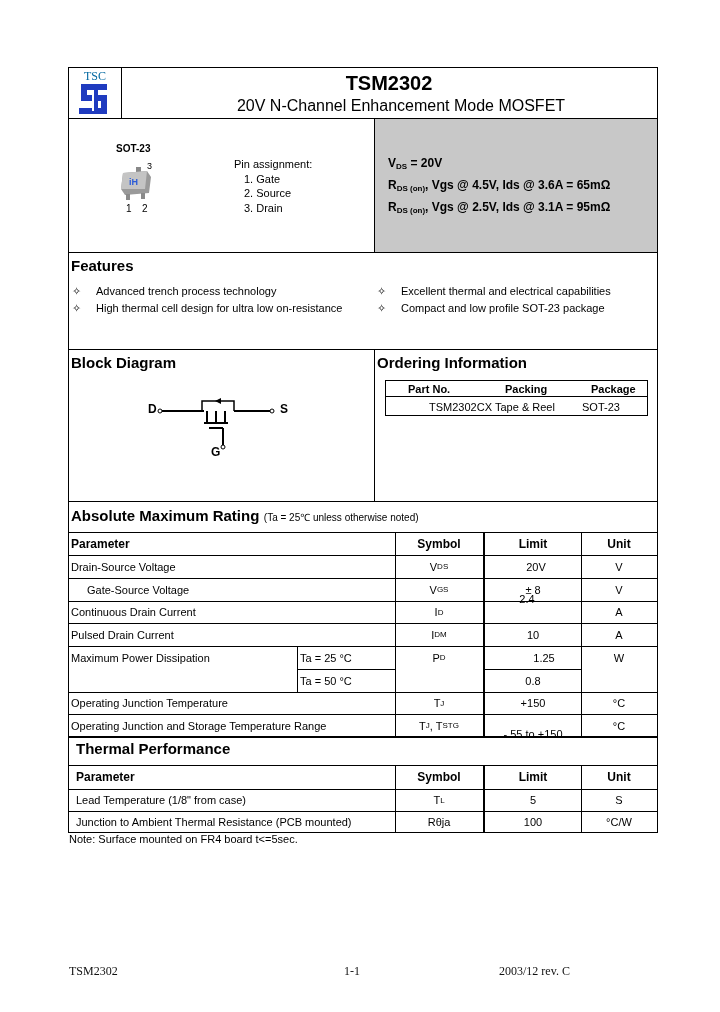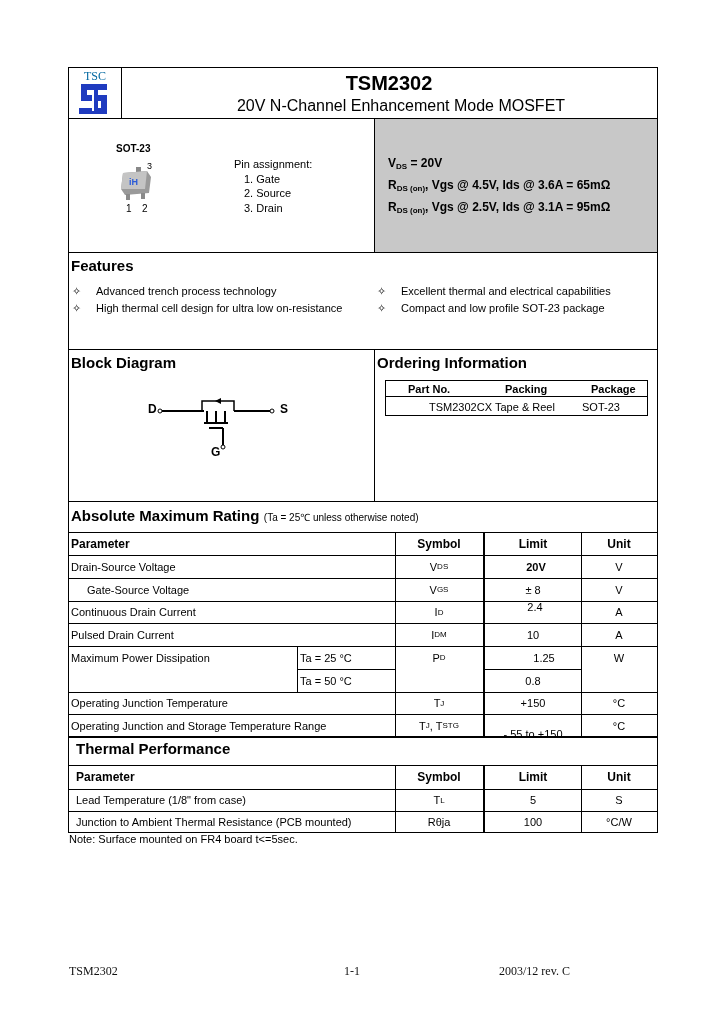--- a/index.html
+++ b/index.html
@@ -143,37 +143,37 @@
   <div class="cell bold" style="left:2px;top:30px;height:23px;">Parameter</div>
   <div class="cell bold center" style="left:326px;top:30px;width:88px;height:23px;">Symbol</div>
   <div class="cell bold center" style="left:415px;top:30px;width:98px;height:23px;">Limit</div>
   <div class="cell bold center" style="left:512px;top:30px;width:76px;height:23px;">Unit</div>
 
   <div class="cell" style="left:2px;top:53px;height:23px;">Drain-Source Voltage</div>
   <div class="cell center" style="left:326px;top:53px;width:88px;height:23px;">
       <span>V</span>
       <sub>DS</sub>
     </div>
-  <div class="cell center" style="left:415px;top:53px;width:104px;height:23px;font-weight:bold;">20V</div>
+  <div class="cell center" style="left:415px;top:53px;width:104px;height:23px;">20V</div>
   <div class="cell center" style="left:512px;top:53px;width:76px;height:23px;">V</div>
 
   <div class="cell" style="left:18px;top:76px;height:23px;">Gate-Source Voltage</div>
   <div class="cell center" style="left:326px;top:76px;width:88px;height:23px;">
       <span>V</span>
       <sub>GS</sub>
     </div>
   <div class="cell center" style="left:415px;top:76px;width:98px;height:23px;">± 8</div>
   <div class="cell center" style="left:512px;top:76px;width:76px;height:23px;">V</div>
 
   <div class="cell" style="left:2px;top:99px;height:22px;">Continuous Drain Current</div>
   <div class="cell center" style="left:326px;top:99px;width:88px;height:22px;">
       <span>I</span>
       <sub>D</sub>
     </div>
-  <div class="cell center" style="left:415px;top:94px;width:86px;height:22px;margin-left:8px;">2.4</div>
+  <div class="cell center" style="left:415px;top:86px;width:86px;height:22px;">2.4</div>
   <div class="cell center" style="left:512px;top:99px;width:76px;height:22px;">A</div>
 
   <div class="cell" style="left:2px;top:121px;height:23px;">Pulsed Drain Current</div>
   <div class="cell center" style="left:326px;top:121px;width:88px;height:23px;">
       <span>I</span>
       <sub>DM</sub>
     </div>
   <div class="cell center" style="left:415px;top:121px;width:98px;height:23px;">10</div>
   <div class="cell center" style="left:512px;top:121px;width:76px;height:23px;">A</div>
 

